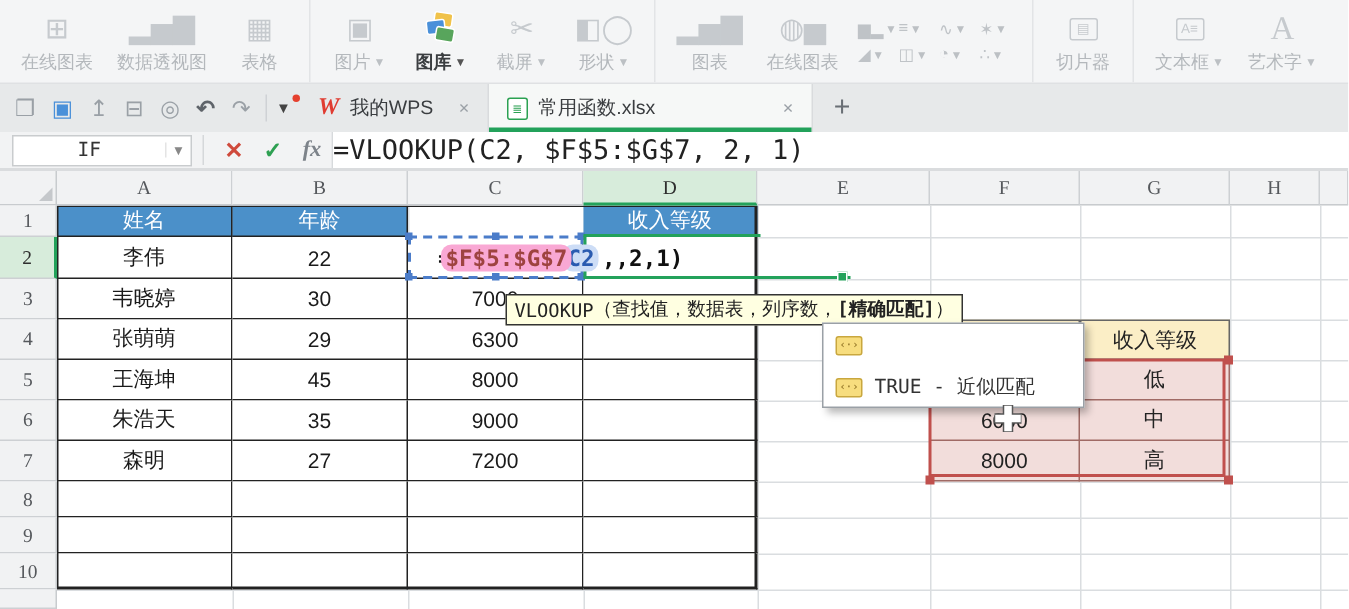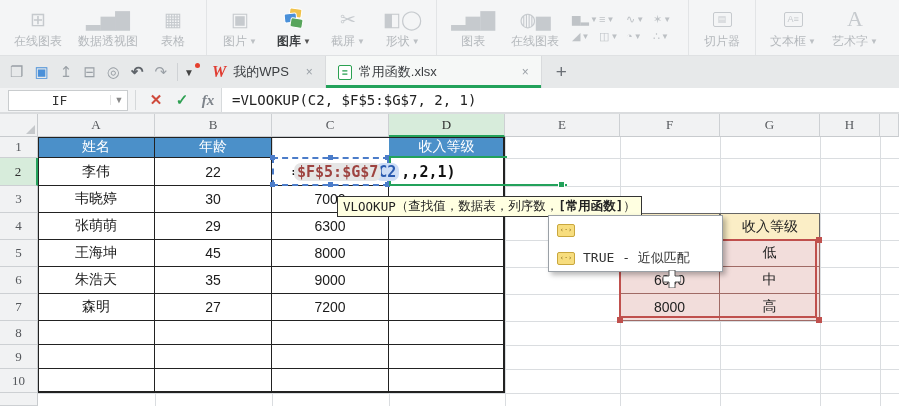--- a/index.html
+++ b/index.html
@@ -65,22 +65,22 @@
   .nb-text{ flex:1; text-align:center; font-size:13px; color:#333;
             font-family:"DejaVu Sans Mono",monospace; }
   .nb-arrow{ width:17px; text-align:center; color:#888; font-size:9px; border-left:1px solid #e4e4e4; }
   .fdiv{ width:1px; height:20px; background:#d5d8da; margin:0 7px; }
   .fbtn{ width:26px; text-align:center; font-size:15px; }
   .fx-cancel{ color:#cf4a3c; font-weight:bold; }
   .fx-ok{ color:#2ea052; font-weight:bold; }
   .fx-fn{ font-style:italic; font-family:"Liberation Serif",serif; color:#7d838a;
           font-weight:bold; font-size:15px; }
   .finput{ flex:1; height:24px; background:#fff; border-left:1px solid #d7dadc;
-           display:flex; align-items:center; padding-left:10px;
-           font-family:"DejaVu Sans Mono",monospace; font-size:14px; color:#222; }
+           display:flex; align-items:center; 
+           font-family:"DejaVu Sans Mono",monospace; font-size:18px; color:#222; }
 
   
   .sheet{ position:absolute; top:114px; left:0; width:899px; height:292px; background:#fff; }
   .layer{ position:absolute; inset:0; }
   .selall{ position:absolute; left:0; top:0; width:38px; height:23px; background:#f1f2f3;
            border-right:1px solid #c8cbce; border-bottom:1px solid #c8cbce; z-index:3; }
   .selall::after{ content:""; position:absolute; right:2px; bottom:2px;
                   border-left:9px solid transparent; border-bottom:9px solid #c5c8cb; }
   .colhdr{ position:absolute; top:0; height:23px; background:#f1f2f3;
            border-right:1px solid #cdd0d3; border-bottom:1px solid #c8cbce;
@@ -110,21 +110,21 @@
   .bluedash{ position:absolute; border:2px dashed #4b7cc9; z-index:6; pointer-events:none; }
   .bh{ position:absolute; width:5px; height:5px; background:#4b7cc9; z-index:7; }
   .greenline{ position:absolute; background:#23a25b; z-index:7; }
   .gh{ position:absolute; width:7px; height:7px; background:#23a25b; border:1px solid #fff; z-index:8; }
   .formula-overlay{ position:absolute; left:292px; top:44px; height:28px;
                     display:flex; align-items:center; white-space:nowrap; z-index:9;
                     font-family:"DejaVu Sans Mono",monospace; font-weight:bold;
                     font-size:15px; color:#111; }
   .pill{ padding:0 3px; margin:0 2px; border-radius:7px; }
   .pill.blue{ background:#cdddf6; color:#2a5bb0; }
-  .pill.pink{ background:#e5e5e5; color:#9e4340; }
+  .pill.pink{ background:#f9a8d4; color:#9e4340; }
   .tooltip{ position:absolute; left:337px; top:82px; height:21px; background:#ffffe1;
             border:1px solid #333; display:flex; align-items:center; padding:0 5px;
             font-family:"DejaVu Sans Mono",monospace; font-size:12.5px; color:#222;
             white-space:nowrap; z-index:10; }
   .tooltip b{ font-weight:bold; }
   .dropdown{ position:absolute; left:548px; top:101px; width:175px; height:57px;
              background:#fff; border:1px solid #9aa0a6;
              box-shadow:3px 3px 5px rgba(0,0,0,.28); z-index:11; }
   .dd-item{ height:28px; display:flex; align-items:center; gap:8px; padding-left:8px;
             font-family:"DejaVu Sans Mono",monospace; font-size:13px; color:#333; }
@@ -435,21 +435,21 @@
       <span>=VLOOKUP(</span>
         <span class="pill blue">C2</span>
         <span>,</span>
         <span class="pill pink">$F$5:$G$7</span>
         <span>,2,1)</span>
     </div>
 
     <div class="tooltip">
       <span>VLOOKUP </span>
         <span>（查找值，数据表，列序数，</span>
-        <b>[常用函数]</b>
+        <b>[精确匹配]</b>
         <span>）</span>
     </div>
 
     <div class="dropdown">
       <div class="dd-item">
         <span class="dd-ic">‹·›</span>
       </div>
       <div class="dd-item">
         <span class="dd-ic">‹·›</span>
         <span>TRUE - 近似匹配</span>

